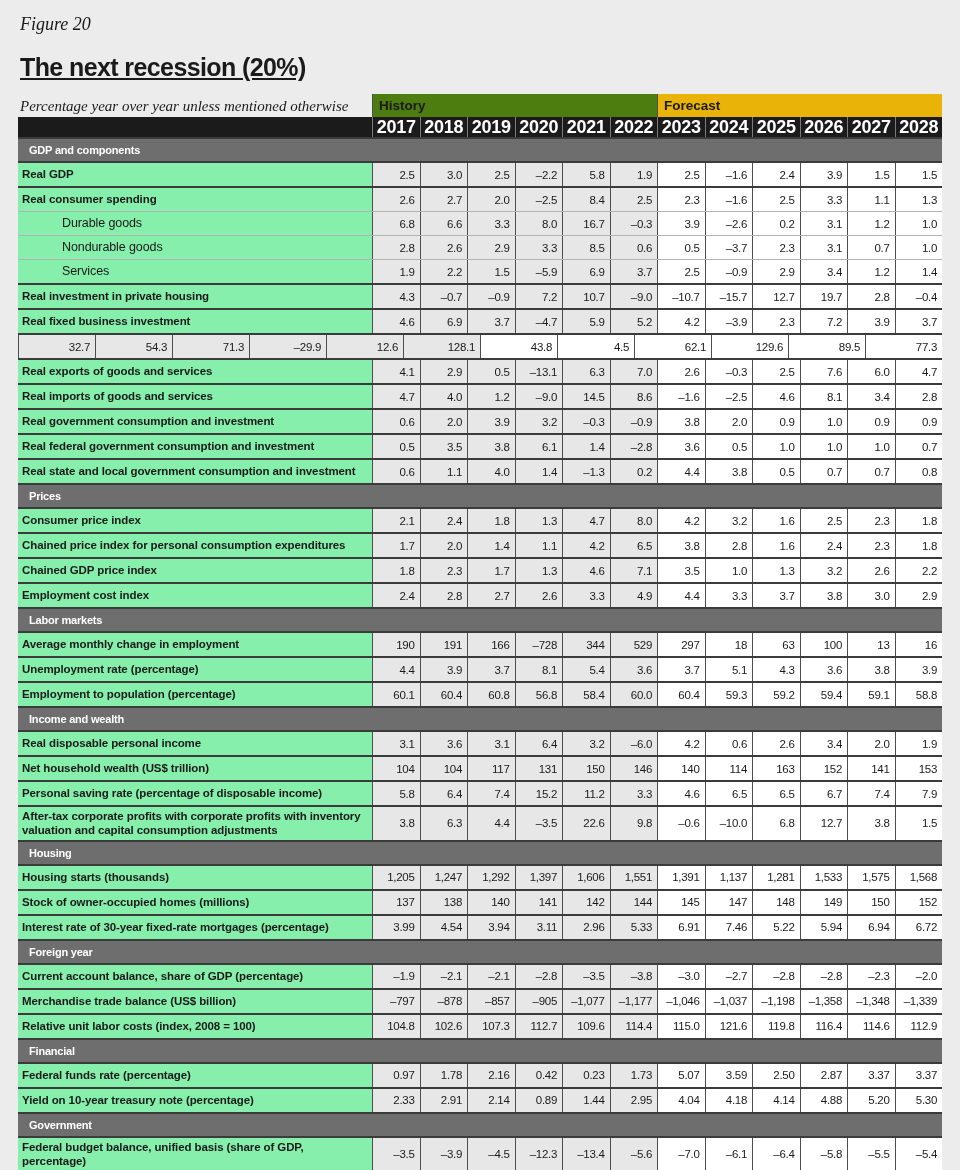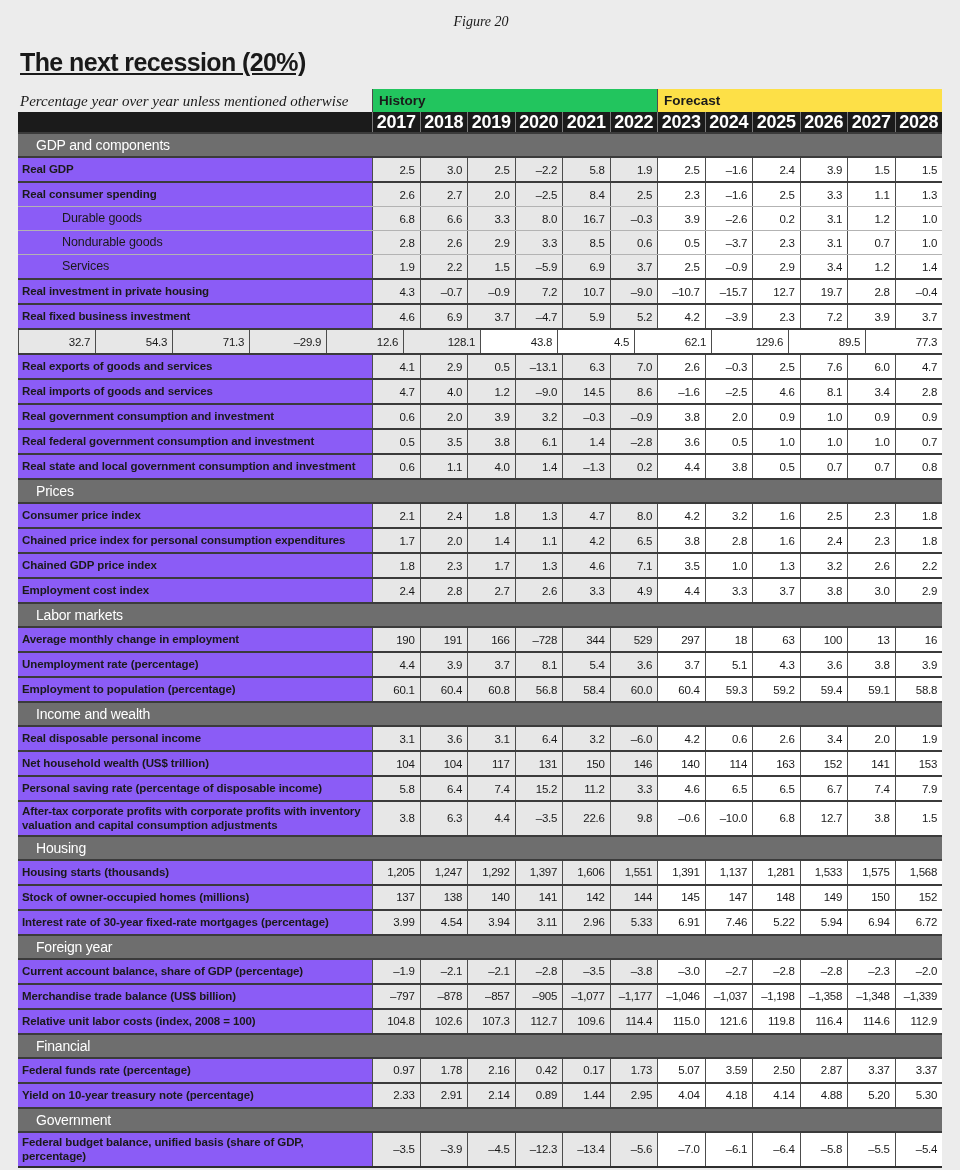--- a/index.html
+++ b/index.html
@@ -6,62 +6,61 @@
   body{
     width:960px;height:1170px;
     background:#ececec;
     font-family:"Liberation Sans",sans-serif;
     color:#1a1a1a;
     overflow:hidden;
   }
   .page{padding:10px 18px 0;}
   .fig-label{
     font-family:"Liberation Serif",serif;
-    font-style:italic;font-size:14px;
+    font-style:italic;font-size:18px;
     margin:4px 0 18px 2px;
-    text-align:center;
   }
   .title{
     font-size:25px;font-weight:bold;letter-spacing:-0.6px;
     margin:16px 0 12px 2px;
     text-decoration:underline;
   }
   .table{border-bottom:2px solid #2e2e2e;}
   
   .band-row{display:flex;height:23px;}
   .spacer-label{width:354px;flex:none;display:flex;align-items:flex-end;box-sizing:border-box;}
   .subtitle{
     font-family:"Liberation Serif",serif;font-style:italic;
     font-size:15px;padding:0 0 2px 2px;white-space:nowrap;
   }
   .band{
     flex:1;display:flex;align-items:center;
     font-weight:bold;font-size:13.5px;padding-left:6px;
     border-left:1px solid #4d4d4d;box-sizing:border-box;
   }
-  .band.hist{background:#22c55e;}
-  .band.fcst{background:#fde047;}
+  .band.hist{background:#4d7c0f;}
+  .band.fcst{background:#eab308;}
   
   .year-row{display:flex;height:20px;background:#1b1b1b;color:#fff;}
   .year-row .ylabel{width:354px;flex:none;}
   .year{
     flex:1 1 0;display:flex;align-items:center;justify-content:center;
     font-weight:bold;font-size:18px;border-left:1px solid #7b7b7b;
     box-sizing:border-box;letter-spacing:-0.3px;
   }
   .year:first-of-type{border-left:none;}
   
   .row{display:flex;min-height:23px;border-top:2px solid #3b3b3b;}
   .row.light{border-top:1px solid #b3b3b3;}
   .row.section{
     min-height:22px;background:#6e6e6e;align-items:center;
   }
-  .section-label{color:#fff;font-weight:normal;font-size:14px;padding-left:18px;letter-spacing:-0.2px;}
+  .section-label{color:#fff;font-weight:bold;font-size:11px;padding-left:11px;letter-spacing:-0.2px;}
   .cell.label{
-    width:354px;flex:none;background:#8b5cf6;
+    width:354px;flex:none;background:#86efac;
     display:flex;align-items:center;
     font-weight:bold;font-size:11.5px;line-height:1.25;
     padding:2px 8px 2px 4px;box-sizing:border-box;letter-spacing:-0.1px;
   }
   .cell.label.indent{padding-left:44px;font-weight:normal;font-size:12.5px;}
   .cell.val{
     flex:1 1 0;display:flex;align-items:center;justify-content:flex-end;
     padding-right:5px;font-size:11.5px;letter-spacing:-0.3px;
     border-left:1px solid #4d4d4d;box-sizing:border-box;
   }
@@ -572,21 +571,21 @@
         </div>
         <div class="row section">
           <div class="section-label">Financial</div>
         </div>
         <div class="row data">
           <div class="cell label">Federal funds rate (percentage)</div>
           <div class="cell val hist">0.97</div>
           <div class="cell val hist">1.78</div>
           <div class="cell val hist">2.16</div>
           <div class="cell val hist">0.42</div>
-          <div class="cell val hist">0.17</div>
+          <div class="cell val hist">0.23</div>
           <div class="cell val hist">1.73</div>
           <div class="cell val fcst">5.07</div>
           <div class="cell val fcst">3.59</div>
           <div class="cell val fcst">2.50</div>
           <div class="cell val fcst">2.87</div>
           <div class="cell val fcst">3.37</div>
           <div class="cell val fcst">3.37</div>
         </div>
         <div class="row data">
           <div class="cell label">Yield on 10-year treasury note (percentage)</div>

